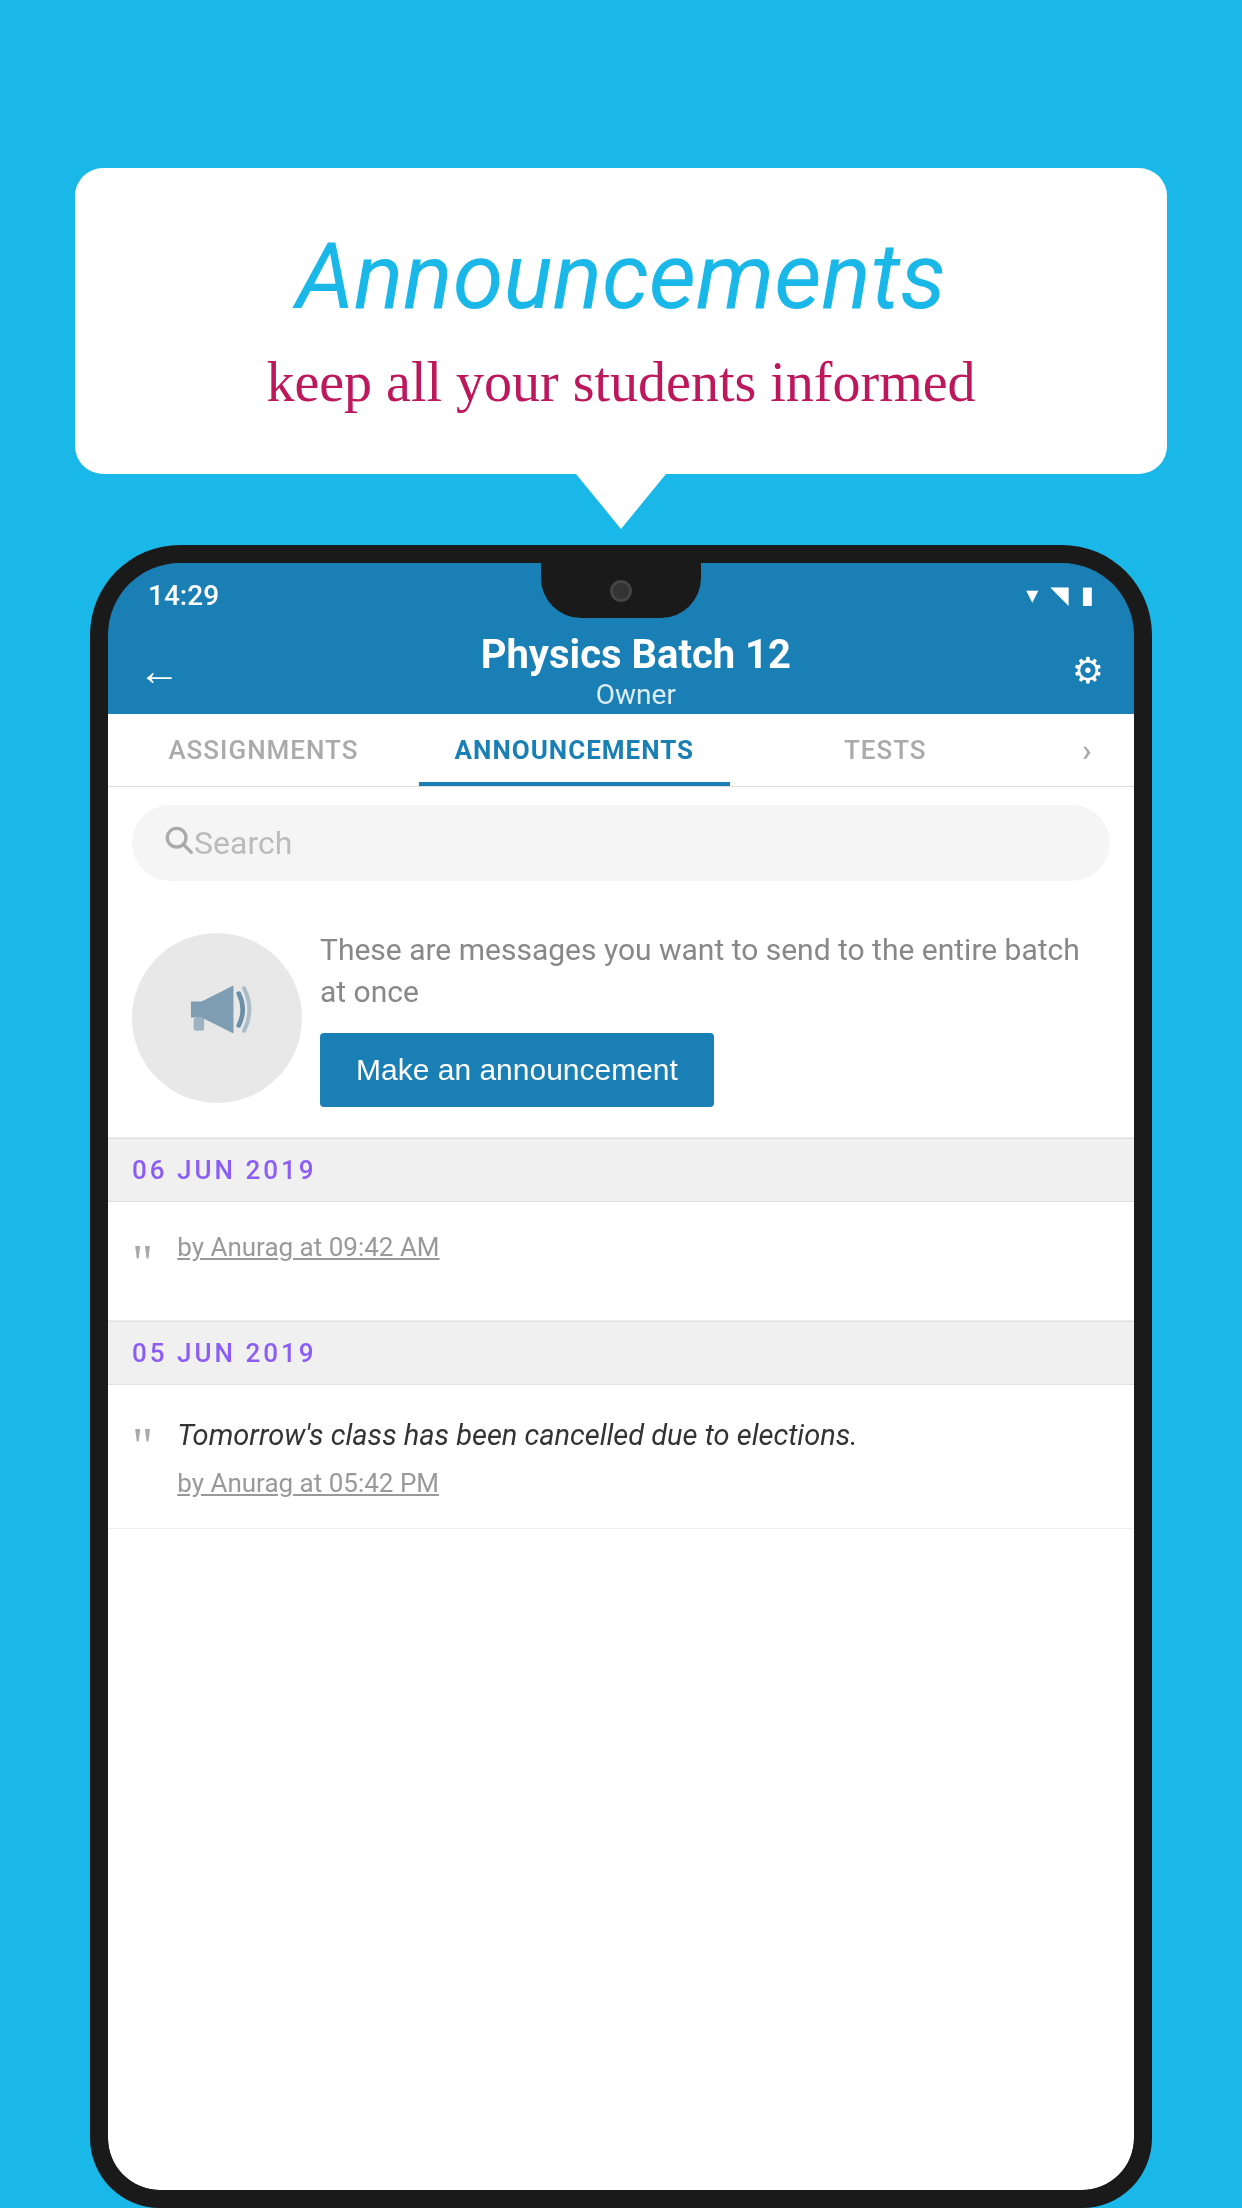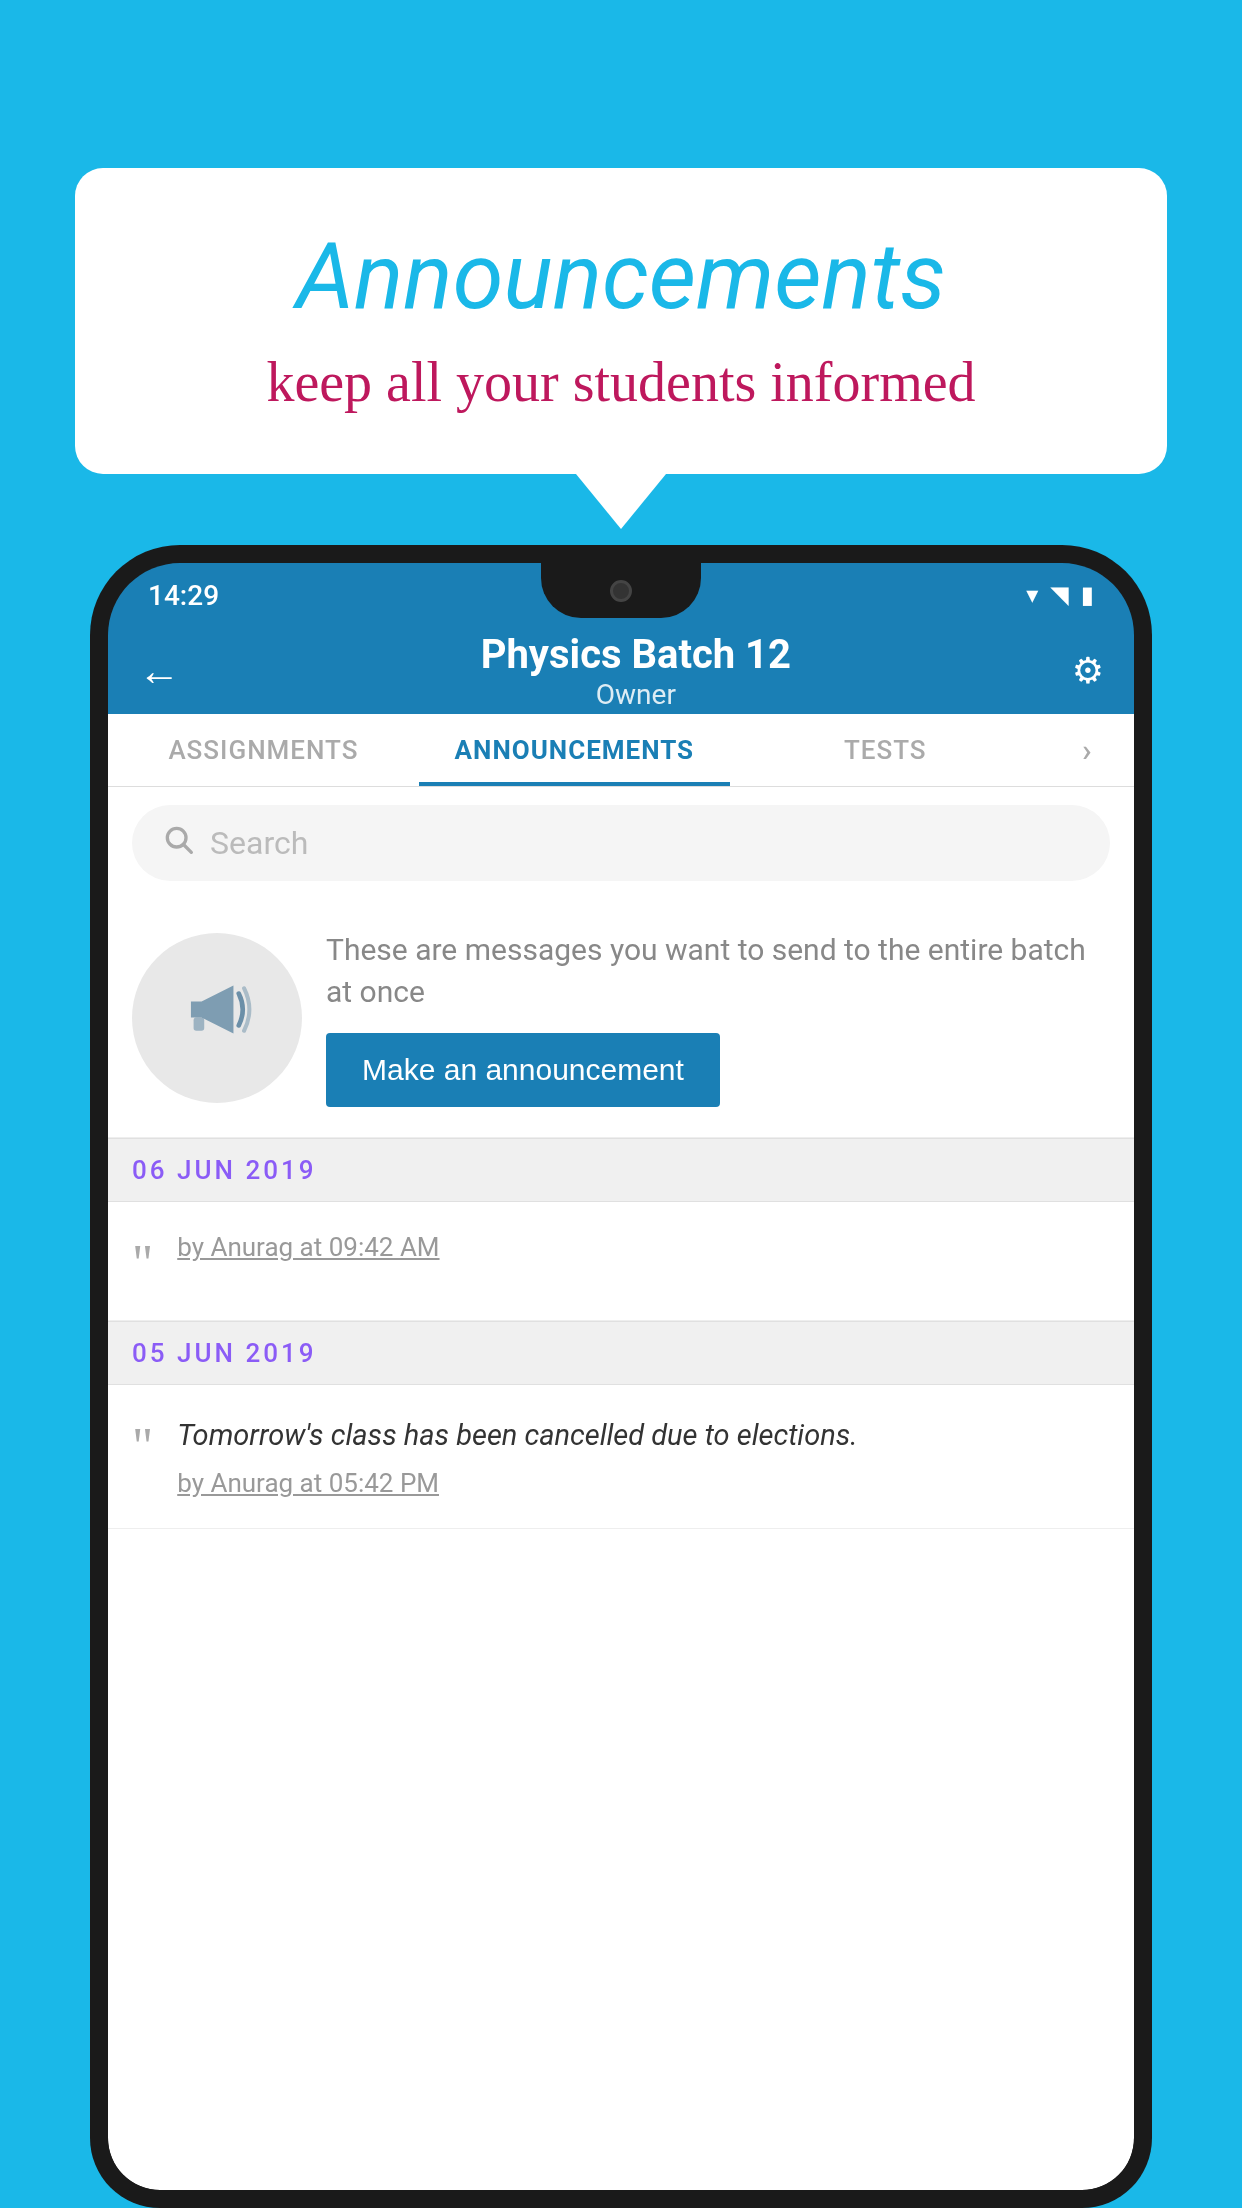--- a/index.html
+++ b/index.html
@@ -216,40 +216,39 @@
       background: white;
       padding: 18px 24px;
     }
 
     .search-input-container {
       background: #f5f5f5;
       border-radius: 40px;
       display: flex;
       align-items: center;
       padding: 18px 30px;
-      gap: 16px;
     }
 
     .search-icon-svg {
       color: #aaa;
       font-size: 32px;
     }
 
     .search-placeholder {
       font-size: 32px;
       color: #bbb;
     }
 
     
     .announcement-promo {
       background: white;
       display: flex;
       align-items: center;
       padding: 30px 24px;
-      gap: 24px;
+      gap: 18px;
       border-bottom: 1px solid #eee;
     }
 
     .announcement-icon-circle {
       width: 170px;
       height: 170px;
       background: #e8e8e8;
       border-radius: 50%;
       display: flex;
       align-items: center;

